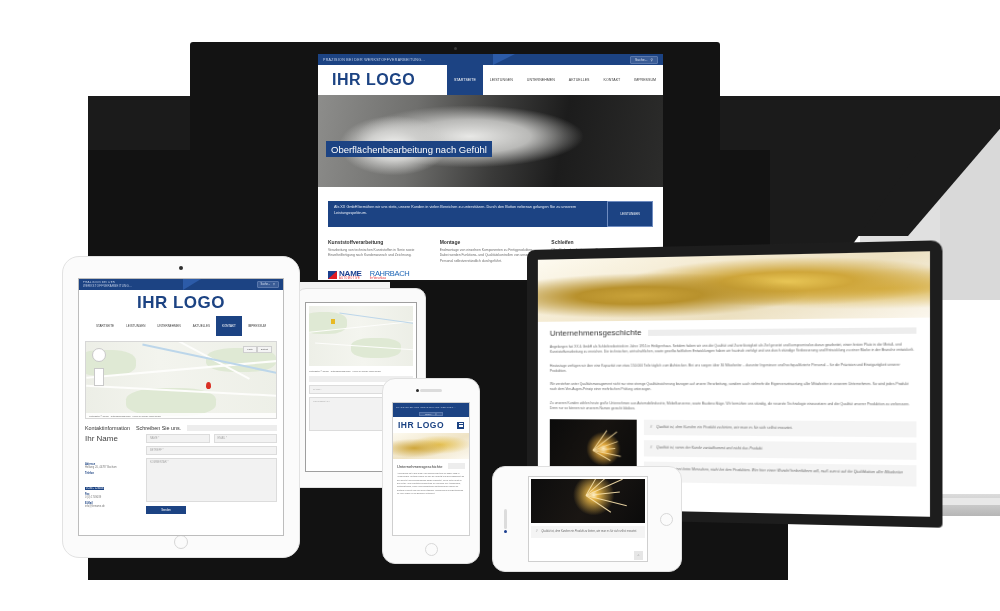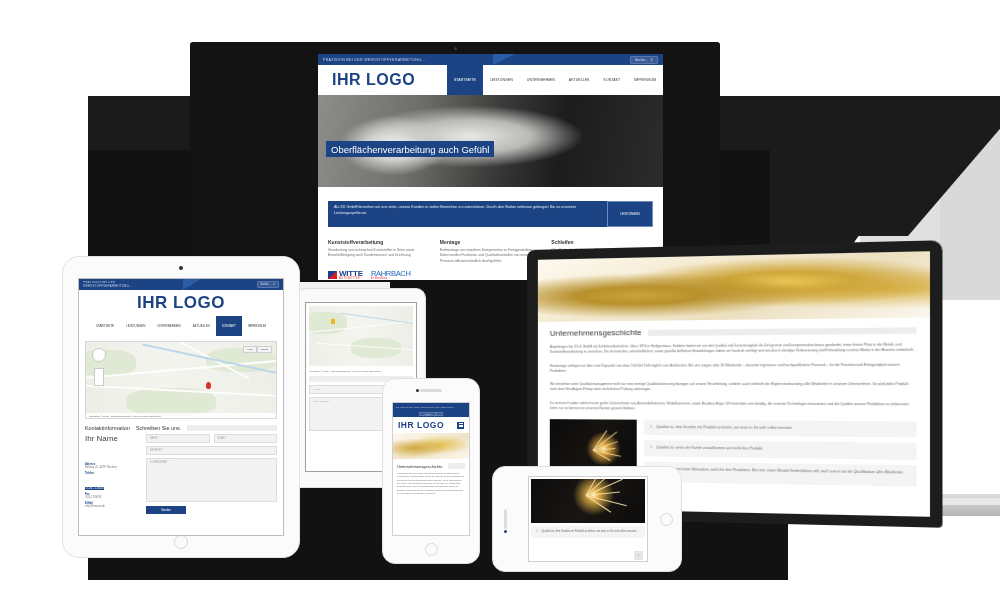--- a/index.html
+++ b/index.html
@@ -320,21 +320,21 @@
             <span class="nv">LEISTUNGEN</span>
             <span class="nv">UNTERNEHMEN</span>
             <span class="nv">AKTUELLES</span>
             <span class="nv">KONTAKT</span>
             <span class="nv">IMPRESSUM</span>
           </nav>
         </div>
 
         <div class="hero">
           <div class="ph"></div>
-          <div class="band b1">Oberflächenverarbeitung auch Gefühl</div>
+          <div class="band b1">Oberflächenbearbeitung nach Gefühl</div>
         </div>
 
         <div class="introbar">
           <div class="txt">Als  XX  GmbH bemühen wir uns stets, unsere Kunden in vielen Bereichen zu unterstützen. Durch den Button nebenan gelangen Sie zu unserem Leistungsspektrum.</div>
           <div class="cta">LEISTUNGEN</div>
         </div>
 
         <div class="cols">
           <div class="col">
             <h4>Kunststoffverarbeitung</h4>
@@ -347,21 +347,21 @@
           <div class="col">
             <h4>Schleifen</h4>
             <p>Oberflächenbearbeitung von Aluminium, Edelstahl und Messing – eine unserer Kernkompetenzen. Wir arbeiten mit höchster Präzision an einem unserer Schleifzentren.</p>
           </div>
         </div>
 
         <div class="logos">
           <span class="logo-witte">
             <span class="flag"></span>
             <span style="display:flex;flex-direction:column;line-height:1">
-              <span class="wt" style="font-size:8px">WITTE</span>
+              <span class="wt" style="font-size:8px">NAME</span>
               <span class="sub" style="font-size:2.6px">AUTOMOTIVE</span>
             </span>
           </span>
           <span class="logo-rahr">
             <span style="display:flex;flex-direction:column;line-height:1">
               <span class="rt" style="font-size:7.5px">RAHRBACH</span>
               <span class="sb" style="font-size:2.6px">Ihr Verschluss</span>
             </span>
           </span>
         </div>

